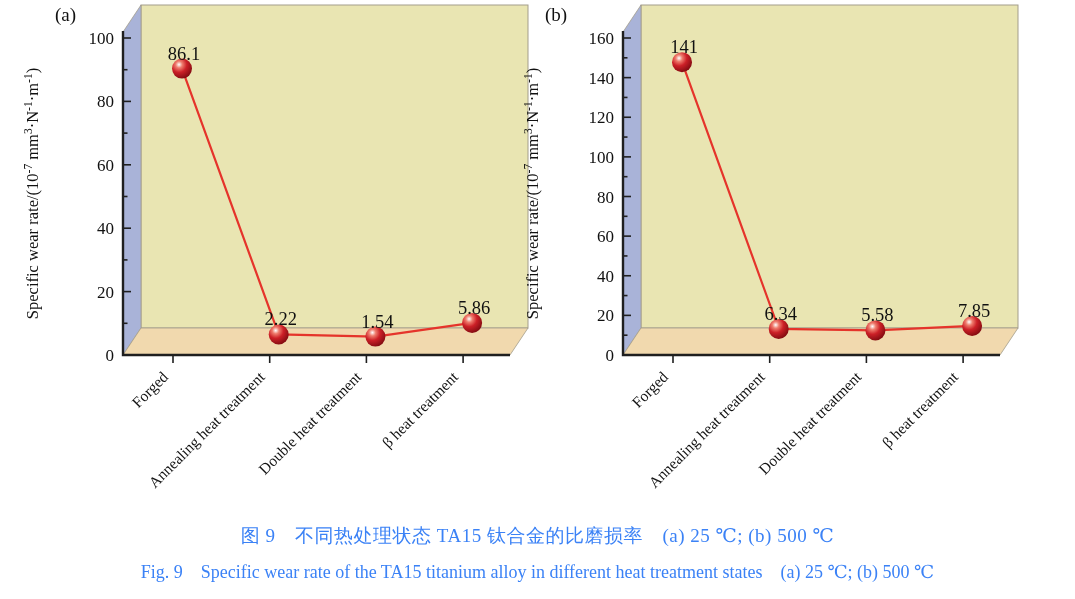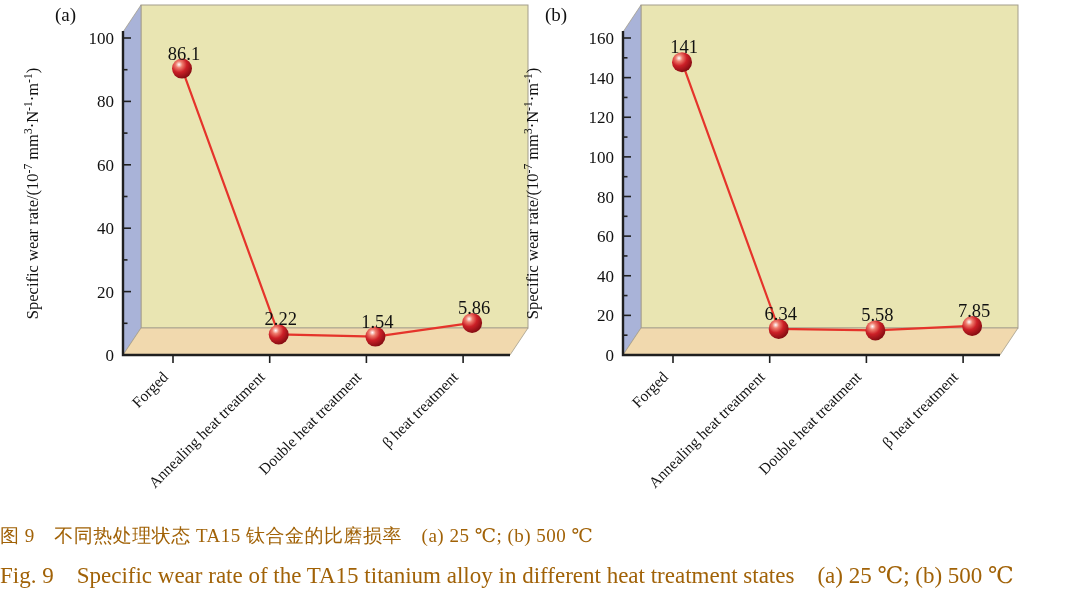--- a/index.html
+++ b/index.html
@@ -1,24 +1,24 @@
 <!DOCTYPE html>
 <html><head>
 <meta charset="utf-8">
 <style>
   html,body{margin:0;padding:0;background:#ffffff;}
   .page{position:relative;width:1075px;height:599px;background:#ffffff;overflow:hidden;}
   .chart-svg{position:absolute;top:0;}
   #chart0{left:0;}
   #chart1{left:500px;}
   svg text{font-family:"Liberation Serif","DejaVu Serif",serif;fill:#111111;}
-  .caption{position:absolute;left:0;width:100%;
-           font-family:"Liberation Serif","DejaVu Serif",serif;color:#a16207;white-space:nowrap;}
+  .caption{position:absolute;left:0;width:100%;text-align:center;
+           font-family:"Liberation Serif","DejaVu Serif",serif;color:#3b82f6;white-space:nowrap;}
   .caption-zh{top:523px;font-size:19px;letter-spacing:0.5px;}
-  .caption-en{top:560px;font-size:23px;}
+  .caption-en{top:560px;font-size:18px;}
 </style>
 </head>
 <body>
 
 <div class="page">
   <svg id="chart0" class="chart-svg" width="540" height="520" viewBox="0 0 540 520">
       <defs>
         <radialGradient id="sph0" cx="35%" cy="30%" r="75%">
           <stop offset="0%" stop-color="#ffffff"></stop>
           <stop offset="22%" stop-color="#ef7d6e"></stop>

